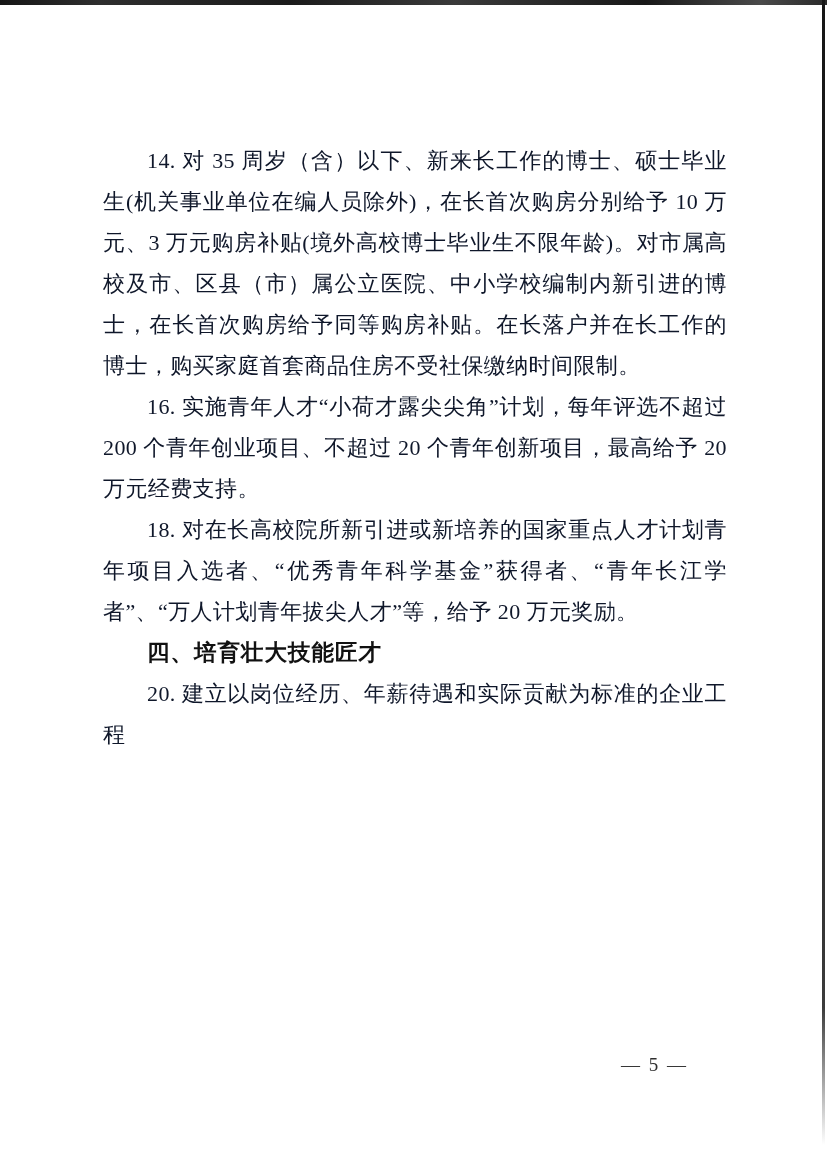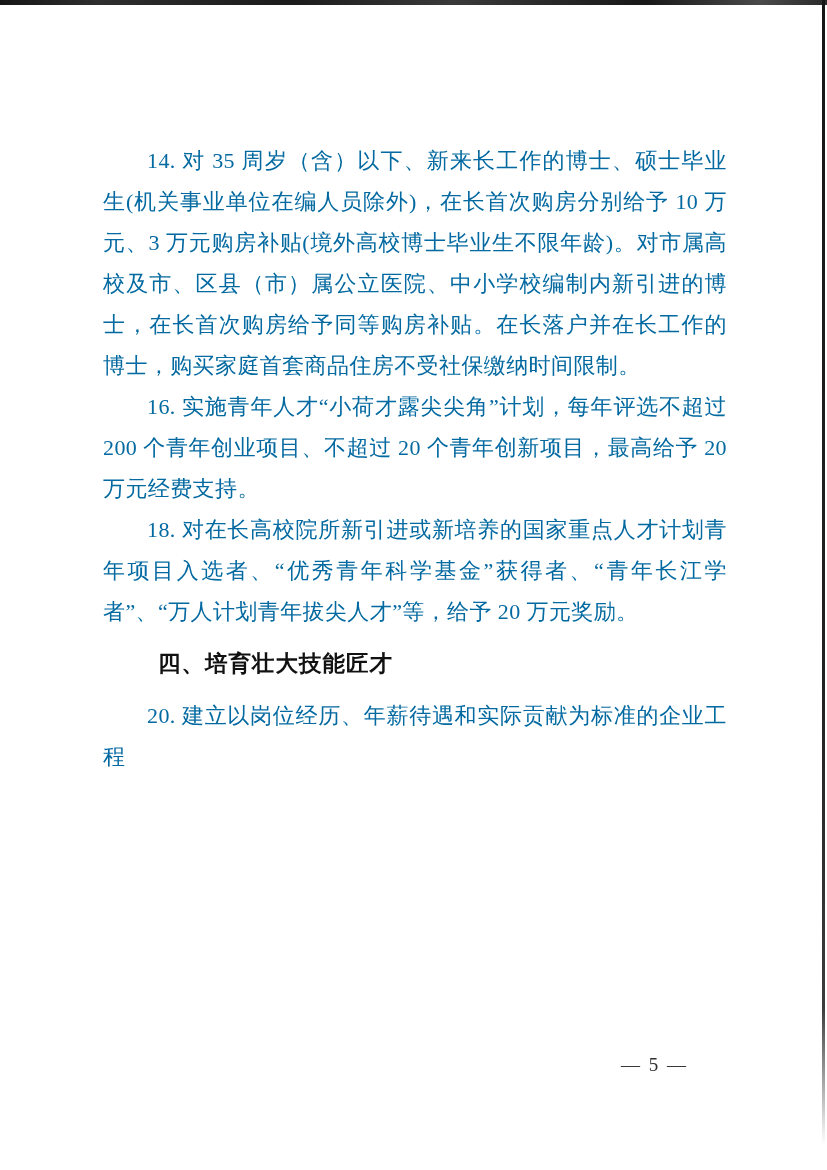--- a/index.html
+++ b/index.html
@@ -31,29 +31,29 @@
   .content {
     position: absolute;
     left: 103px;
     top: 140px;
     width: 624px;
   }
   .para {
     margin: 0;
     font-size: 22px;
     line-height: 41px;
-    color: #0369a1;
+    color: #0f172a;
     text-align: justify;
     text-justify: inter-ideograph;
     text-indent: 44px;
     letter-spacing: 0.4px;
     font-family: "Liberation Serif", "DejaVu Serif", serif;
   }
   .heading {
-    margin: 11px;
+    margin: 0;
     font-size: 22.5px;
     line-height: 41px;
     color: #111111;
     font-weight: bold;
     text-indent: 44px;
     letter-spacing: 1px;
     font-family: "Liberation Sans", "DejaVu Sans", sans-serif;
   }
   .page-number {
     position: absolute;

